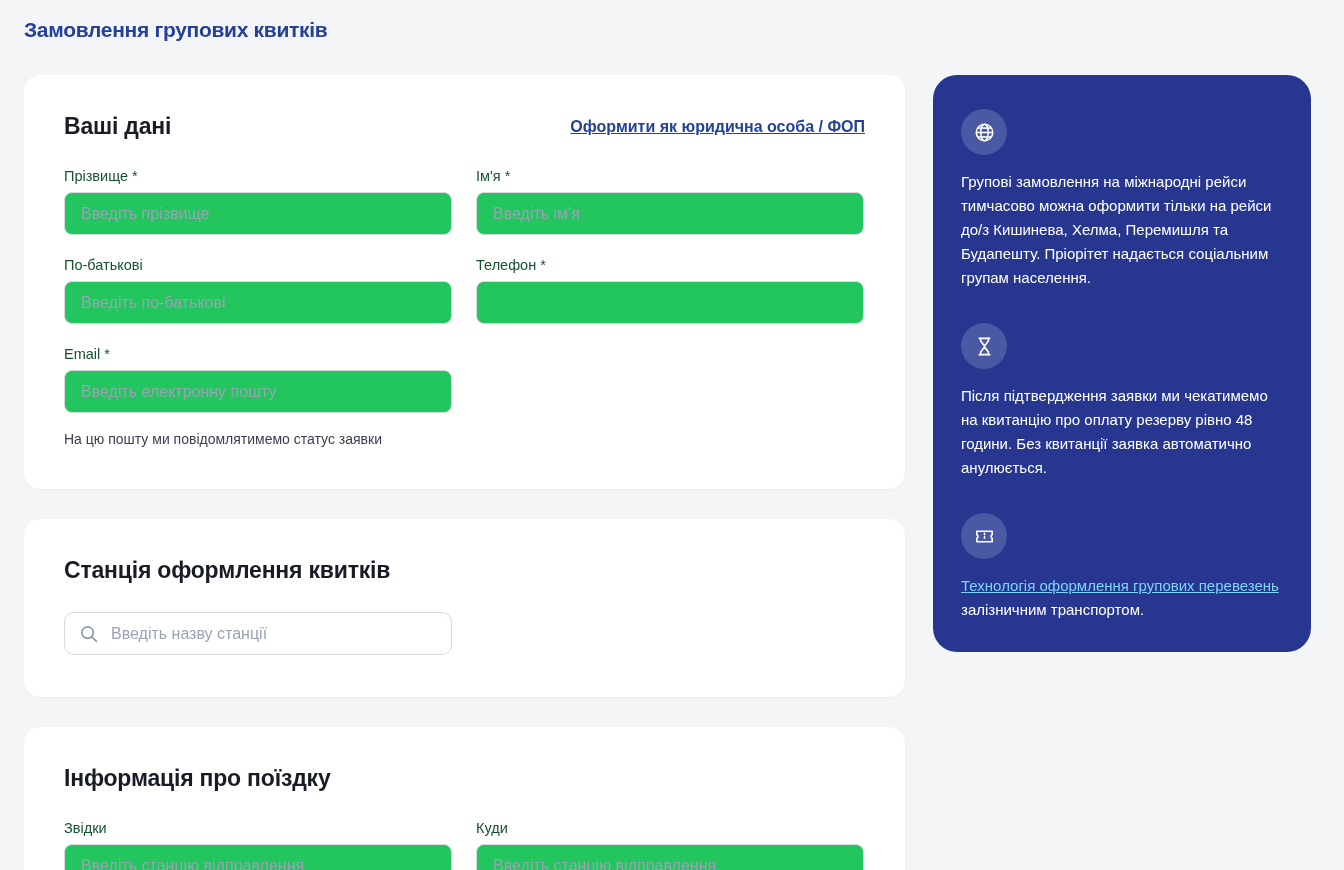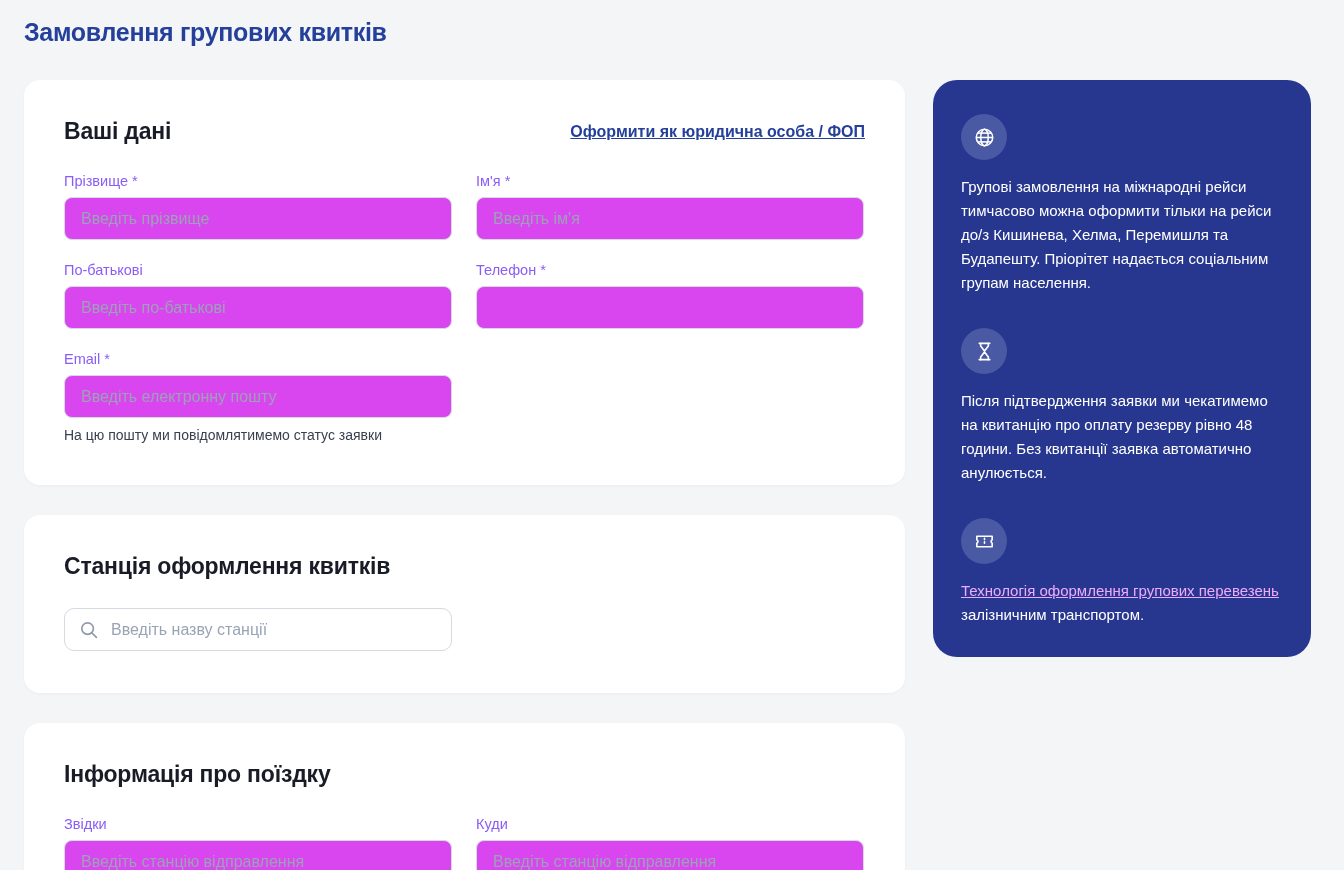--- a/index.html
+++ b/index.html
@@ -4,21 +4,21 @@
 <style>
   * { margin:0; padding:0; box-sizing:border-box; }
   html,body { width:1344px; height:870px; overflow:hidden; }
   body {
     background:#F4F5F7;
     font-family:"Liberation Sans","DejaVu Sans",sans-serif;
     color:#1A1C26;
   }
   .page { padding:16px 0 0 24px; }
   h1.page-title {
-    font-size:25px; font-weight:800; color:#24409A;
+    font-size:21px; font-weight:800; color:#24409A;
     letter-spacing:-.3px; margin:2px 0 33px;
   }
   .layout { display:flex; align-items:flex-start; gap:28px; width:1287px; }
   .main-col { width:881px; flex:none; }
   .card {
     background:#FFFFFF; border-radius:16px;
     padding:38px 40px 42px;
     box-shadow:0 1px 3px rgba(20,30,70,.04);
   }
   .card + .card { margin-top:30px; }
@@ -31,29 +31,29 @@
   }
   .legal-link {
     font-size:16px; font-weight:600; color:#24409A;
     text-decoration:underline; cursor:pointer;
   }
   .form-grid {
     display:grid; grid-template-columns:388px 388px;
     column-gap:24px; row-gap:22px;
   }
   .field label {
-    display:block; font-size:14.5px; color:#8b5cf6; margin-bottom:8px;
+    display:block; font-size:14.5px; color:#14532d; margin-bottom:8px;
   }
   .field input {
     width:100%; height:43px; border:1px solid #D6DAE1; border-radius:8px;
-    padding:0 16px; font-size:16px; color:#1A1C26; background:#d946ef; outline:none;
+    padding:0 16px; font-size:16px; color:#1A1C26; background:#22c55e; outline:none;
     font-family:inherit;
   }
   .field input::placeholder { color:#9AA3B5; opacity:1; }
-  .helper { font-size:14px; color:#39404F; margin-top:9px; }
+  .helper { font-size:14px; color:#39404F; margin-top:18px; }
   .col-1 { grid-column:1; }
   .mb-28 { margin-bottom:28px; }
   .search-wrap { position:relative; width:388px; }
   .search-wrap input {
     width:100%; height:43px; border:1px solid #D6DAE1; border-radius:10px;
     padding:0 16px 0 46px; font-size:16px; color:#1A1C26; outline:none;
     font-family:inherit;
   }
   .search-wrap input::placeholder { color:#9AA3B5; opacity:1; }
   .search-icon {
@@ -63,21 +63,21 @@
   .sidebar {
     width:378px; flex:none; background:#273790; border-radius:24px;
     padding:34px 28px 30px; color:#fff;
   }
   .sb-item + .sb-item { margin-top:33px; }
   .icon-circle {
     width:46px; height:46px; border-radius:50%; background:#4A59A3;
     display:flex; align-items:center; justify-content:center; margin-bottom:15px;
   }
   .sb-item p { font-size:15px; line-height:24px; color:#FFFFFF; }
-  .sb-link { color:#f0abfc; text-decoration:underline; cursor:pointer; }
+  .sb-link { color:#7dd3fc; text-decoration:underline; cursor:pointer; }
 </style>
 </head>
 <body>
 
 <div class="page">
   <h1 class="page-title">Замовлення групових квитків</h1>
 
   <div class="layout">
     <div class="main-col">
 

